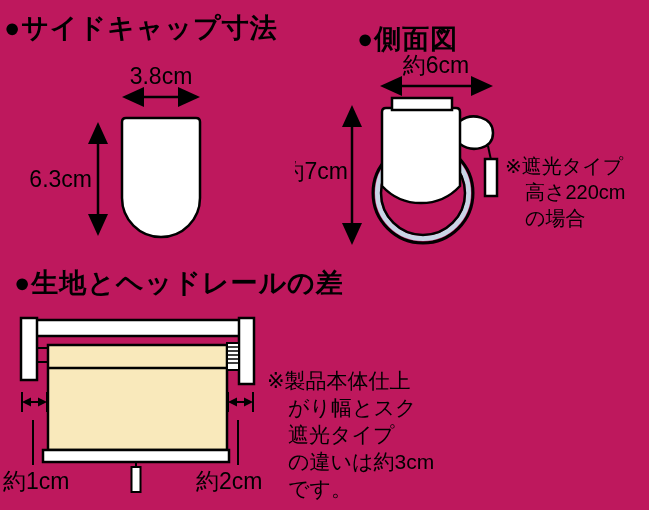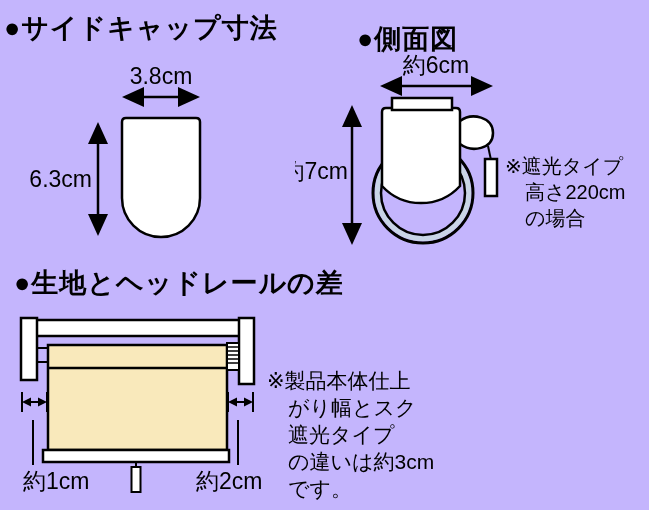--- a/index.html
+++ b/index.html
@@ -1,20 +1,20 @@
 <!DOCTYPE html>
 <html><head>
 <meta charset="utf-8">
 <style>
   * { margin: 0; padding: 0; box-sizing: border-box; }
   body { background: #fff; }
   .canvas {
     position: relative;
     width: 649px; height: 510px;
-    background: #c4b5fd;
+    background: #be185d;
     overflow: hidden;
     font-family: "Liberation Sans", "DejaVu Sans", sans-serif;
     color: #000;
   }
   .section-title {
     position: absolute;
     font-size: 27px;
     font-weight: bold;
     letter-spacing: 1px;
     white-space: nowrap;
@@ -150,21 +150,21 @@
     <g>
       <line x1="228" y1="92" x2="228" y2="112" stroke="#000" stroke-width="2"></line>
       <line x1="253" y1="92" x2="253" y2="112" stroke="#000" stroke-width="2"></line>
       <line x1="234" y1="102" x2="247" y2="102" stroke="#000" stroke-width="2"></line>
       <polygon points="228,102 237,97.5 237,106.5" fill="#000"></polygon>
       <polygon points="253,102 244,97.5 244,106.5" fill="#000"></polygon>
       <line x1="238" y1="120" x2="238" y2="165" stroke="#000" stroke-width="2"></line>
     </g>
   </svg>
 
-  <div class="gap-label" style="left:3px; top:466px;margin-left:20px;">約1cm</div>
+  <div class="gap-label" style="left:3px; top:466px;">約1cm</div>
   <div class="gap-label" style="left:196px; top:466px;">約2cm</div>
 
   <div class="note note-bottom" style="left:267px; top:367px;">
     <div class="line">※製品本体仕上</div>
     <div class="line">がり幅とスク</div>
     <div class="line">遮光タイプ</div>
     <div class="line">の違いは約3cm</div>
     <div class="line">です。</div>
   </div>
 

